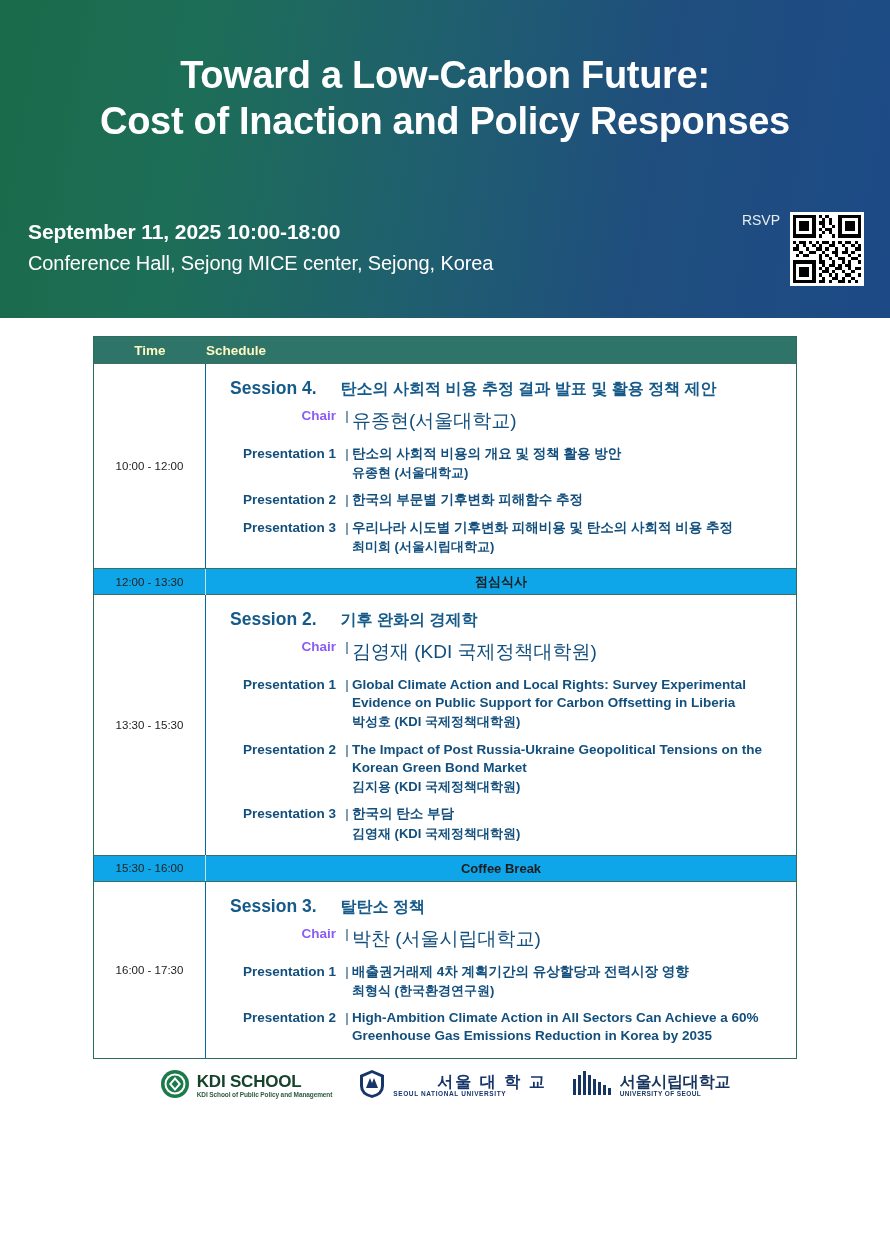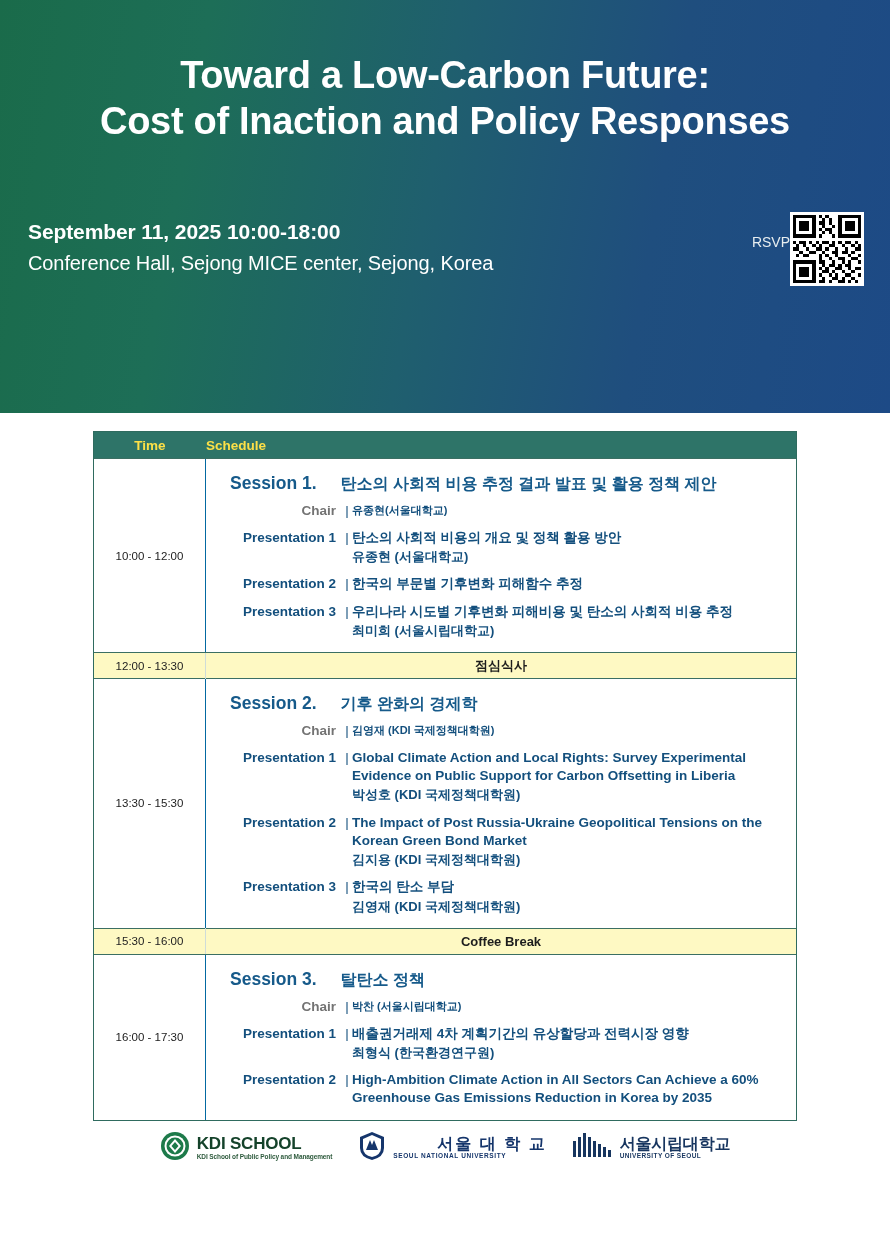--- a/index.html
+++ b/index.html
@@ -13,21 +13,21 @@
     background: #ffffff;
     font-family: "Liberation Sans", sans-serif;
     color: #1a1a1a;
     overflow: hidden;
   }
 
   
   .header {
     position: relative;
     width: 890px;
-    height: 413px;
+    height: 318px;
     background: linear-gradient(100deg, #1a6b4a 0%, #1d6e57 22%, #1f5f6e 48%, #1f4e7e 72%, #1d4a86 100%);
     color: #ffffff;
     padding: 0;
   }
   .header-title {
     text-align: center;
     font-size: 38px;
     font-weight: bold;
     line-height: 1.22;
     letter-spacing: -0.3px;
@@ -50,21 +50,22 @@
     font-weight: normal;
     line-height: 1.4;
     letter-spacing: -0.1px;
     margin-top: 3px;
   }
   .rsvp-wrap {
     position: absolute;
     right: 26px;
     top: 212px;
     display: flex;
-    align-items: center;
+    align-items: flex-start;
+    gap: 10px;
     margin-left: 27px;
   }
   .rsvp-label {
     font-size: 14px;
     color: #e8eef0;
     padding-bottom: 14px;
   }
   .qr {
     width: 74px;
     height: 74px;
@@ -81,21 +82,21 @@
   }
   .table {
     width: 704px;
     margin: 18px auto 0 auto;
     border: 1px solid #2f6b5f;
     border-collapse: collapse;
   }
   .thead {
     display: flex;
     background: #2e7468;
-    color: #fde047;
+    color: #fef9c3;
     font-weight: bold;
     font-size: 13.5px;
     height: 26px;
     align-items: center;
   }
   .th-time { width: 112px; text-align: center; }
   .th-sched { flex: 1; text-align: left; }
 
   .row {
     display: flex;
@@ -113,21 +114,21 @@
     color: #222;
     border-right: 1px solid #0369a1;
     font-weight: normal;
   }
   .cell-sched {
     flex: 1;
     padding: 10px 8px 12px 8px;
   }
 
   .break-row {
-    background: #fef9c3;
+    background: #0ea5e9;
     border-top: 1px solid #3b6f63;
     display: flex;
     align-items: center;
     height: 26px;
   }
   .break-row .cell-time {
     border-right: 1px solid #cfdcd8;
     height: 26px;
     font-size: 11.5px;
   }
@@ -160,33 +161,33 @@
   .chair-line {
     display: flex;
     padding: 6px 0 2px 0;
   }
   .chair-label {
     width: 128px;
     flex: 0 0 128px;
     text-align: right;
     font-size: 13.5px;
     font-weight: bold;
-    color: #737373;
+    color: #8b5cf6;
     padding-right: 6px;
   }
   .chair-sep {
     width: 10px;
     flex: 0 0 10px;
     text-align: center;
     color: #134f7d;
     font-size: 13.5px;
   }
   .chair-name {
-    font-size: 11px;
-    font-weight: bold;
+    font-size: 19px;
+    font-weight: normal;
     color: #134f7d;
   }
 
   .pres {
     display: flex;
     padding: 9px 0 0 0;
   }
   .pres-label {
     width: 128px;
     flex: 0 0 128px;
@@ -395,21 +396,21 @@
 
     <div class="thead">
       <div class="th-time">Time</div>
       <div class="th-sched">Schedule</div>
     </div>
 
     <div class="row">
       <div class="cell-time">10:00 - 12:00</div>
       <div class="cell-sched">
         <div class="session-head">
-          <div class="session-no">Session 1.</div>
+          <div class="session-no">Session 4.</div>
           <div class="session-title">탄소의 사회적 비용 추정 결과 발표 및 활용 정책 제안</div>
         </div>
         <div class="chair-line">
           <div class="chair-label">Chair</div>
           <div class="chair-sep">|</div>
           <div class="chair-name">유종현(서울대학교)</div>
         </div>
         <div class="pres">
           <div class="pres-label">Presentation 1</div>
           <div class="pres-sep">|</div>

